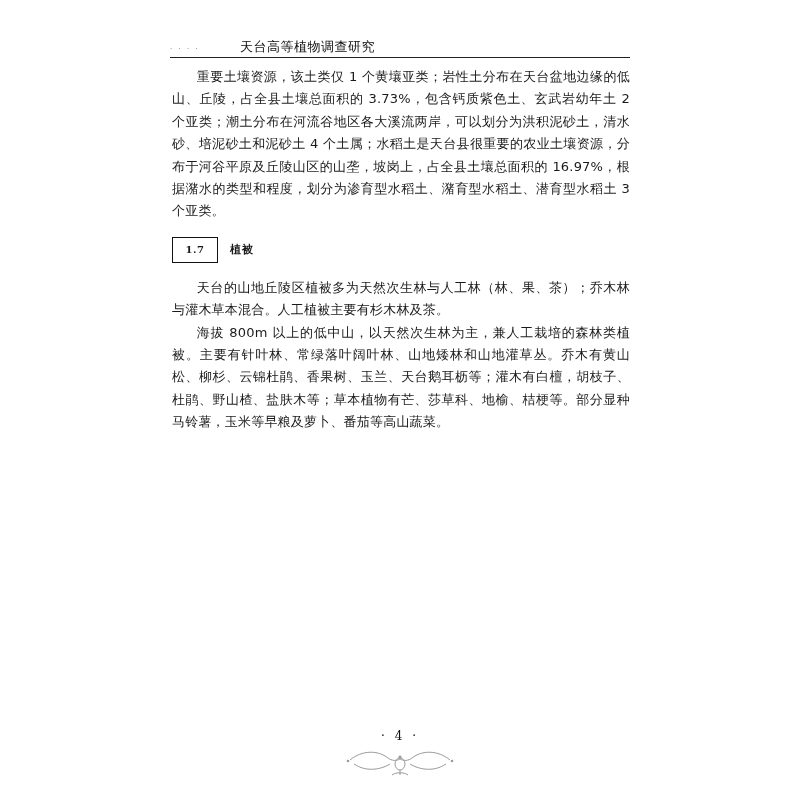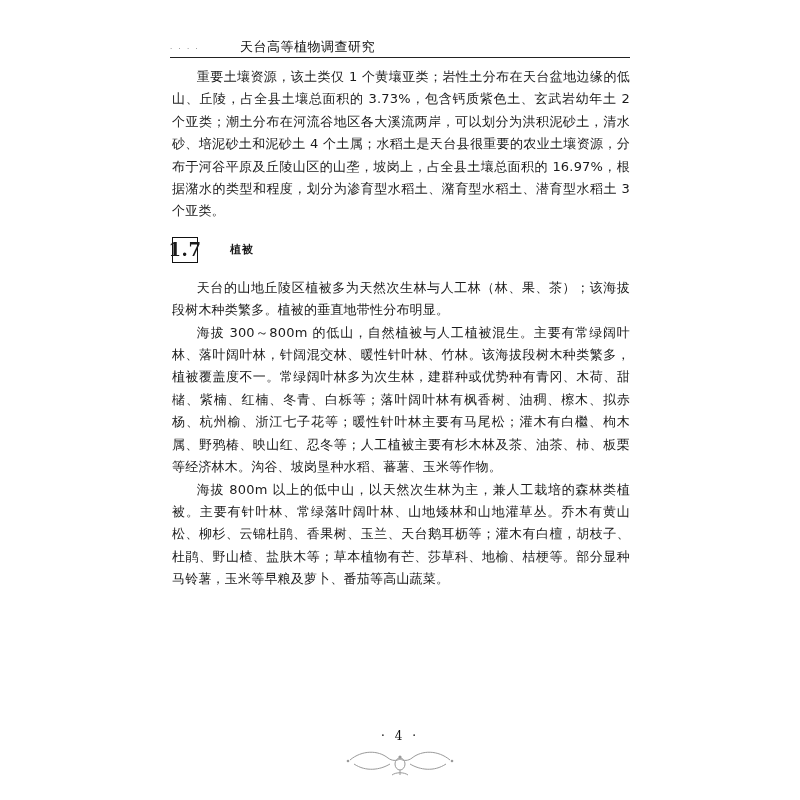--- a/index.html
+++ b/index.html
@@ -76,29 +76,29 @@
   
   .section-head {
     position: relative;
     margin: 14px 0 10px 0;
     height: 30px;
   }
   .sec-box {
     position: absolute;
     left: 0px;
     top: 0px;
-    width: 26px;
+    width: 46px;
     height: 26px;
     border: 1.6px solid #111;
     box-sizing: border-box;
     display: flex;
     align-items: center;
     justify-content: center;
     font-family: "DejaVu Serif", "Liberation Serif", serif;
-    font-size: 18px;
+    font-size: 10px;
     font-weight: bold;
     letter-spacing: 0.5px;
   }
   .sec-title {
     position: absolute;
     left: 58px;
     top: 2px;
     font-size: 11px;
     font-weight: bold;
     letter-spacing: 1px;
@@ -152,22 +152,21 @@
 
   <div class="body-block">
 
     <p class="para indent">重要土壤资源，该土类仅 1 个黄壤亚类；岩性土分布在天台盆地边缘的低山、丘陵，占全县土壤总面积的 3.73%，包含钙质紫色土、玄武岩幼年土 2 个亚类；潮土分布在河流谷地区各大溪流两岸，可以划分为洪积泥砂土，清水砂、培泥砂土和泥砂土 4 个土属；水稻土是天台县很重要的农业土壤资源，分布于河谷平原及丘陵山区的山垄，坡岗上，占全县土壤总面积的 16.97%，根据潴水的类型和程度，划分为渗育型水稻土、潴育型水稻土、潜育型水稻土 3 个亚类。</p>
 
     <div class="section-head">
       <div class="sec-box">1.7</div>
       <div class="sec-title">植被</div>
     </div>
 
-    <p class="para indent">天台的山地丘陵区植被多为天然次生林与人工林（林、果、茶）；该海拔段树木种类繁多。植被的垂直地带性分布明显。</p>
-    <p class="para indent">海拔 300～800m 的低山，自然植被与人工植被混生。主要有常绿阔叶林、落叶阔叶林，针阔混交林、暖性针叶林、竹林。该海拔段树木种类繁多，植被覆盖度不一。常绿阔叶林多为次生林，建群种或优势种有青冈、木荷、甜槠、紫楠、红楠、冬青、白栎等；落叶阔叶林有枫香树、油稠、檫木、拟赤杨、杭州榆、浙江七子花等；暖性针叶林主要有马尾松；灌木有白檵、枸木属、野鸦椿、映山红、忍冬等；人工植被主要有杉木林及茶、油茶、柿、板栗等经济林木。沟谷、坡岗垦种水稻、蕃薯、玉米等作物。</p>
+    <p class="para indent">天台的山地丘陵区植被多为天然次生林与人工林（林、果、茶）；乔木林与灌木草本混合。人工植被主要有杉木林及茶。</p>
     <p class="para indent">海拔 800m 以上的低中山，以天然次生林为主，兼人工栽培的森林类植被。主要有针叶林、常绿落叶阔叶林、山地矮林和山地灌草丛。乔木有黄山松、柳杉、云锦杜鹃、香果树、玉兰、天台鹅耳枥等；灌木有白檀，胡枝子、杜鹃、野山楂、盐肤木等；草本植物有芒、莎草科、地榆、桔梗等。部分显种马铃薯，玉米等早粮及萝卜、番茄等高山蔬菜。</p>
 
   </div>
 
   <div class="folio">· 4 ·</div>
 
   <div class="ornament">
     <svg class="orn-svg" width="120" height="30" viewBox="0 0 120 30">
       <g fill="none" stroke="#9a9a9a" stroke-width="1">
         <path d="M10,12 C22,2 38,2 48,10 C52,13 56,13 60,11"></path>

